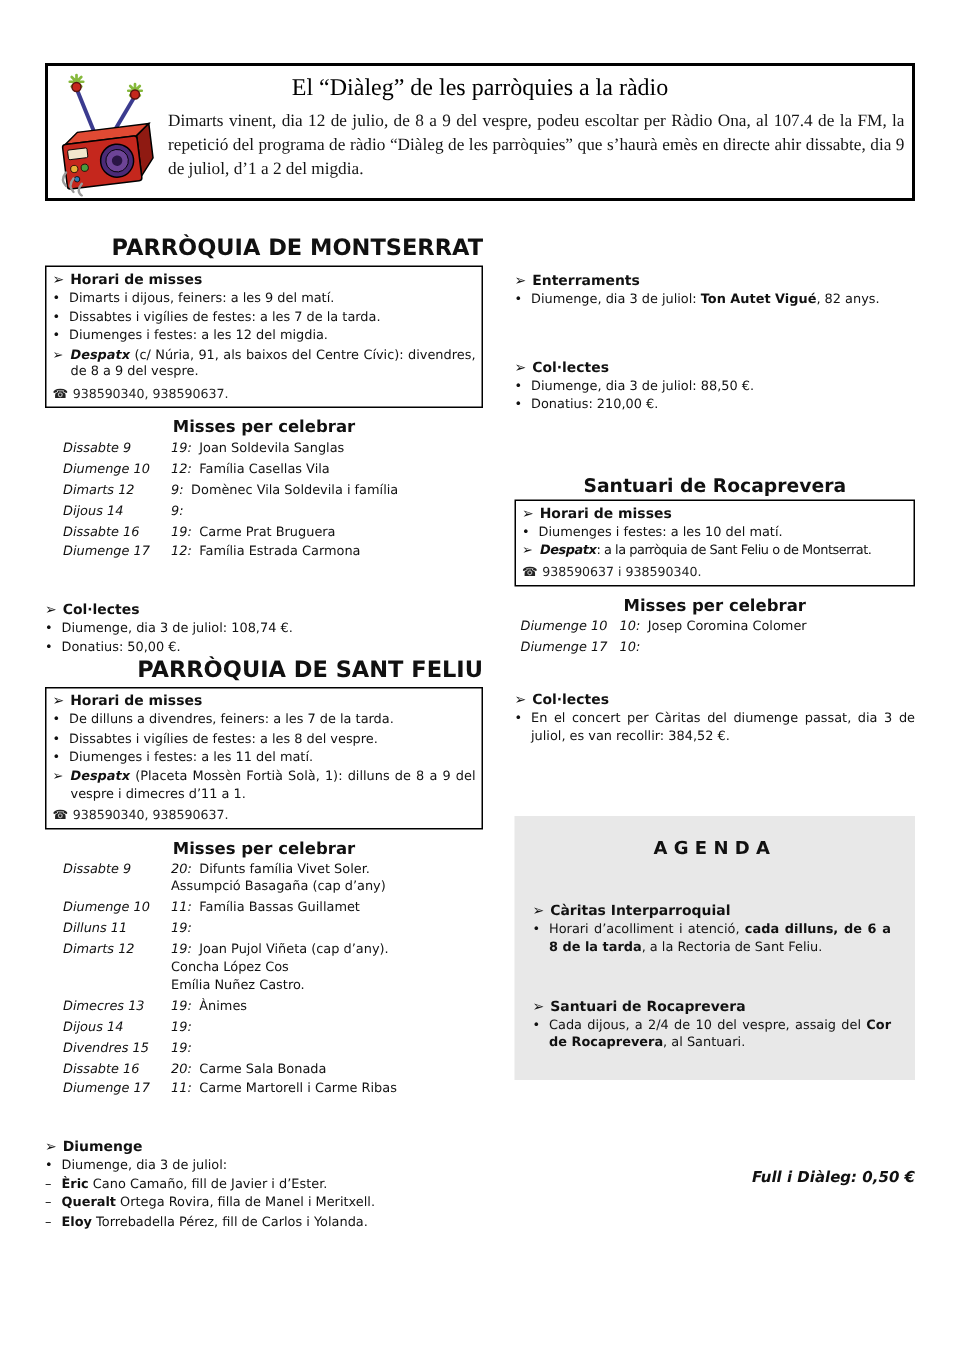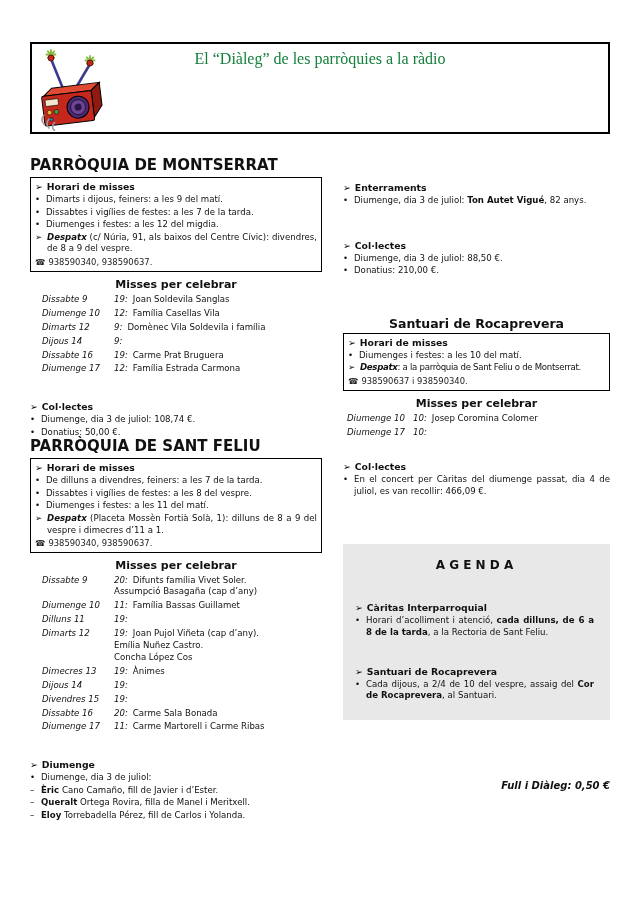--- a/index.html
+++ b/index.html
@@ -5,28 +5,28 @@
   html,body{margin:0;padding:0;background:#fff;}
   .page{position:relative;width:640px;height:905px;background:#ffffff;
         font-family:"DejaVu Sans",sans-serif;font-size:8.6px;line-height:11.6px;
         color:#111;overflow:hidden;}
   
   .header-box{position:absolute;left:30px;top:42px;width:576px;height:88px;
               border:2px solid #000;background:#fff;}
   .radio{position:absolute;left:5px;top:3px;}
   .header-title{margin-top:5px;text-align:center;
                 font-family:"Liberation Serif","DejaVu Serif",serif;
-                font-size:16px;line-height:20px;color:#15803d;}
+                font-size:16px;line-height:20px;color:#000000;}
   .header-body{margin:4px 5px 0 80px;font-family:"Liberation Serif","DejaVu Serif",serif;
                font-size:11.5px;line-height:16px;text-align:justify;color:#151515;}
   
   .col-l{position:absolute;left:30px;top:157px;width:292px;}
   .col-r{position:absolute;left:343px;top:182px;width:267px;}
   
-  .ptitle{text-align:left;font-weight:bold;font-size:15px;line-height:17px;margin:0 0 3px 0;}
+  .ptitle{text-align:right;font-weight:bold;font-size:15px;line-height:17px;margin:0 0 3px 0;}
   .stitle{text-align:center;font-weight:bold;font-size:12.5px;line-height:15px;margin:0 0 2px 0;}
   .hbox{border:1px solid #000;padding:3px 4px 2px 4px;}
   .sh{font-weight:bold;font-size:9.3px;line-height:12px;}
   .sh .ar{margin-right:4px;font-weight:bold;}
   .bl{display:flex;margin-top:1px;}
   .b{flex:0 0 11px;}
   .b.ar2{flex:0 0 12px;}
   .bt{flex:1;text-align:justify;}
   .dlabel{font-weight:bold;font-style:italic;}
   .phline{margin-top:2px;font-size:8.4px;color:#222;}
@@ -82,20 +82,21 @@
         <circle cx="41" cy="61" r="7.5" fill="#6d4496" stroke="#000" stroke-width="0.6"></circle>
         <circle cx="41" cy="61" r="3.5" fill="#2a1545"></circle>
       </g>
       <g stroke="#9a9a9a" stroke-width="1.6" fill="none" stroke-linecap="round">
         <path d="M7 68 q-4 5 0 9"></path>
         <path d="M12 72 q-4 5 0 9"></path>
         <path d="M17.5 75.5 q-4 5 0 8"></path>
       </g>
     </svg>
     <div class="header-title">El “Diàleg” de les parròquies a la ràdio</div>
+    <p class="header-body">Dimarts vinent, dia 12 de julio, de 8 a 9 del vespre, podeu escoltar per Ràdio Ona, al 107.4 de la FM, la repetició del programa de ràdio “Diàleg de les parròquies” que s’haurà emès en directe ahir dissabte, dia 9 de juliol, d’1 a 2 del migdia.</p>
   </div>
 
   <div class="col-l">
 
     <div class="ptitle">PARRÒQUIA DE MONTSERRAT</div>
     <div class="hbox">
       <div class="sh"><span class="ar">➢</span><span>Horari de misses</span></div>
       <div class="bl">
           <span class="b">•</span>
           <span class="bt">Dimarts i dijous, feiners: a les 9 del matí.</span>
@@ -204,22 +205,22 @@
       <div class="mrow">
           <span class="mday">Dilluns 11</span>
           <span class="mtx">
             <span class="mline"><i class="mtime">19:</i><span></span></span>
           </span>
         </div>
       <div class="mrow">
           <span class="mday">Dimarts 12</span>
           <span class="mtx">
             <span class="mline"><i class="mtime">19:</i><span>Joan Pujol Viñeta (cap d’any).</span></span>
+            <span class="mline">Concha López Cos</span>
             <span class="mline">Emília Nuñez Castro.</span>
-            <span class="mline">Concha López Cos</span>
           </span>
         </div>
       <div class="mrow">
           <span class="mday">Dimecres 13</span>
           <span class="mtx">
             <span class="mline"><i class="mtime">19:</i><span>Ànimes</span></span>
           </span>
         </div>
       <div class="mrow">
           <span class="mday">Dijous 14</span>
@@ -316,21 +317,21 @@
           <span class="mtx">
             <span class="mline"><i class="mtime">10:</i><span></span></span>
           </span>
         </div>
     </div>
 
     <div class="gap-rcol2">
       <div class="sh"><span class="ar">➢</span><span>Col·lectes</span></div>
       <div class="bl">
           <span class="b">•</span>
-          <span class="bt">En el concert per Càritas del diumenge passat, dia 4 de juliol, es van recollir: 466,09 €.</span>
+          <span class="bt">En el concert per Càritas del diumenge passat, dia 3 de juliol, es van recollir: 384,52 €.</span>
         </div>
     </div>
 
     <div class="agenda">
       <div class="agenda-title">A G E N D A</div>
       <div class="ag-item1">
         <div class="sh"><span class="ar">➢</span><span>Càritas Interparroquial</span></div>
         <div class="bl">
             <span class="b">•</span>
             <span class="bt"><span>Horari d’acolliment i atenció, </span><b>cada dilluns, de 6 a 8 de la tarda</b><span>, a la Rectoria de Sant Feliu.</span></span>

